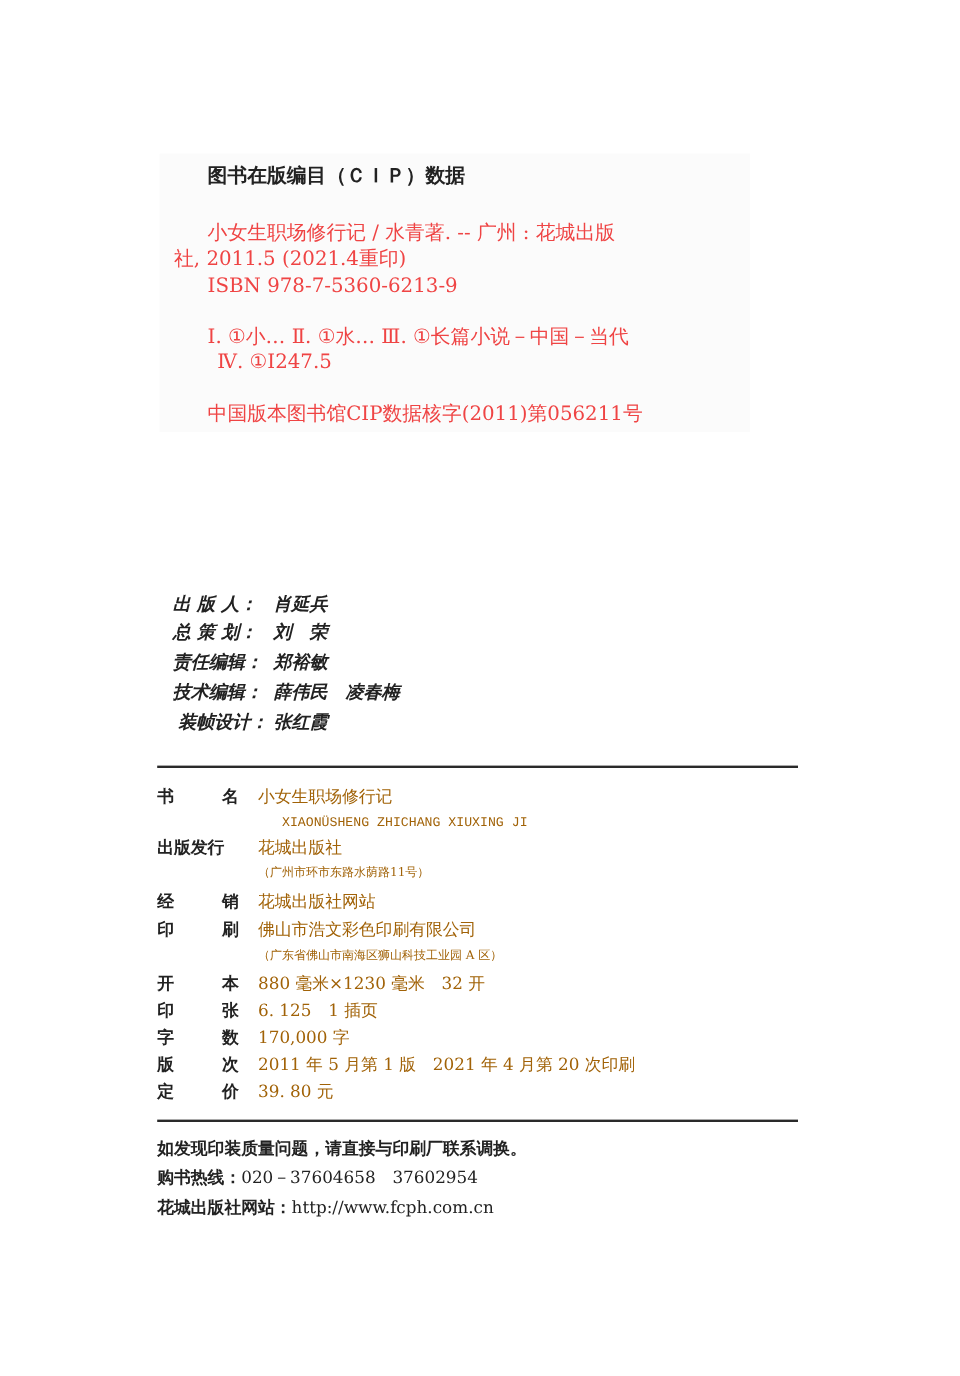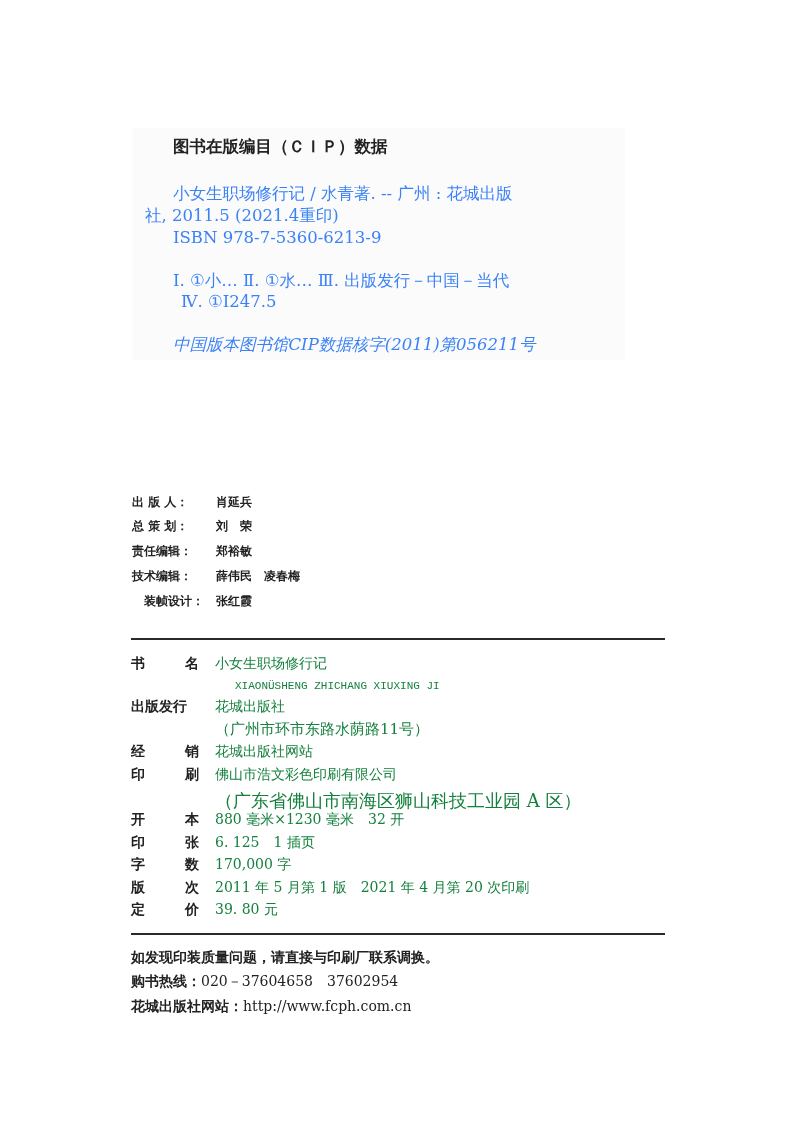--- a/index.html
+++ b/index.html
@@ -10,47 +10,47 @@
     }
     .cip-box {
       position: absolute; left: 133px; top: 128px; width: 492px; height: 232px;
       background: #fbfbfb;
     }
     .abs { position: absolute; white-space: nowrap; }
     .cip-title {
       left: 173px; top: 136px; font-size: 16.5px; font-weight: bold;
       font-family: "DejaVu Sans", "Liberation Sans", sans-serif; color: #222;
     }
-    .cip-line { font-size: 16.5px; color: #3b82f6; }
-    .credit-row { left: 132px; font-size: 12px; font-weight: bold; color: #222; }
+    .cip-line { font-size: 16.5px; color: #ef4444; }
+    .credit-row { left: 144px; font-size: 15px; font-weight: bold; color: #222; font-style: italic; }
     .credit-label { display: inline-block; width: 84px; letter-spacing: 0px; }
     .rule { position: absolute; left: 131px; width: 534px; height: 2px; background: #2a2a2a; }
     .spec-row { position: absolute; left: 131px; font-size: 14px; }
     .spec-label {
       position: absolute; left: 0; width: 68px; font-weight: bold;
       font-family: "DejaVu Sans", "Liberation Sans", sans-serif;
       display: flex; justify-content: space-between; color: #222;
     }
-    .spec-value { position: absolute; left: 84px; white-space: nowrap; color: #15803d; }
+    .spec-value { position: absolute; left: 84px; white-space: nowrap; color: #a16207; }
     .spec-sub { font-size: 11px; font-family: Liberation Mono, monospace; margin-left: 20px; }
     .footer-line { left: 131px; font-size: 14px; color: #222; }
     .footer-bold { font-weight: bold; font-family: Liberation Sans, sans-serif; }
   </style>
 </head>
 <body>
 
 <div class="cip-box"></div>
 
 <div class="abs cip-title">图书在版编目（ＣＩＰ）数据</div>
 <div class="abs cip-line" style="left:173px; top:183px;">小女生职场修行记 / 水青著. -- 广州 : 花城出版</div>
 <div class="abs cip-line" style="left:145px; top:205px;">社, 2011.5 (2021.4重印)</div>
 <div class="abs cip-line" style="left:173px; top:228px;text-align:right;">ISBN 978-7-5360-6213-9</div>
-<div class="abs cip-line" style="left:173px; top:270px;">Ⅰ. ①小… Ⅱ. ①水… Ⅲ. 出版发行－中国－当代</div>
+<div class="abs cip-line" style="left:173px; top:270px;">Ⅰ. ①小… Ⅱ. ①水… Ⅲ. ①长篇小说－中国－当代</div>
 <div class="abs cip-line" style="left:145px; top:292px;margin-left:36px;">Ⅳ. ①I247.5</div>
-<div class="abs cip-line" style="left:173px; top:334px;font-style:italic;">中国版本图书馆CIP数据核字(2011)第056211号</div>
+<div class="abs cip-line" style="left:173px; top:334px;">中国版本图书馆CIP数据核字(2011)第056211号</div>
 
 <div class="abs credit-row" style="top:494px;">
   <span class="credit-label">出 版 人：</span><span>肖延兵</span>
 </div>
 <div class="abs credit-row" style="top:518px;">
   <span class="credit-label">总 策 划：</span><span>刘　荣</span>
 </div>
 <div class="abs credit-row" style="top:543px;">
   <span class="credit-label">责任编辑：</span><span>郑裕敏</span>
 </div>
@@ -71,38 +71,38 @@
   <span class="spec-value">小女生职场修行记</span>
 </div>
 <div class="spec-row" style="top:680px;">
   <span class="spec-value spec-sub">XIAONÜSHENG ZHICHANG XIUXING JI</span>
 </div>
 <div class="spec-row" style="top:698px;">
   <span class="spec-label">出版发行</span>
   <span class="spec-value">花城出版社</span>
 </div>
 <div class="spec-row" style="top:720px;">
-  <span class="spec-value" style="font-size:15px;text-align:right;">（广州市环市东路水荫路11号）</span>
+  <span class="spec-value" style="font-size:10px;text-align:right;">（广州市环市东路水荫路11号）</span>
 </div>
 <div class="spec-row" style="top:743px;">
   <span class="spec-label">
       <span>经</span>
       <span>销</span>
     </span>
   <span class="spec-value">花城出版社网站</span>
 </div>
 <div class="spec-row" style="top:766px;">
   <span class="spec-label">
       <span>印</span>
       <span>刷</span>
     </span>
   <span class="spec-value">佛山市浩文彩色印刷有限公司</span>
 </div>
 <div class="spec-row" style="top:789px;">
-  <span class="spec-value" style="font-size:18px;">（广东省佛山市南海区狮山科技工业园 A 区）</span>
+  <span class="spec-value" style="font-size:10px;">（广东省佛山市南海区狮山科技工业园 A 区）</span>
 </div>
 <div class="spec-row" style="top:811px;">
   <span class="spec-label">
       <span>开</span>
       <span>本</span>
     </span>
   <span class="spec-value">880 毫米×1230 毫米　32 开</span>
 </div>
 <div class="spec-row" style="top:834px;">
   <span class="spec-label">

